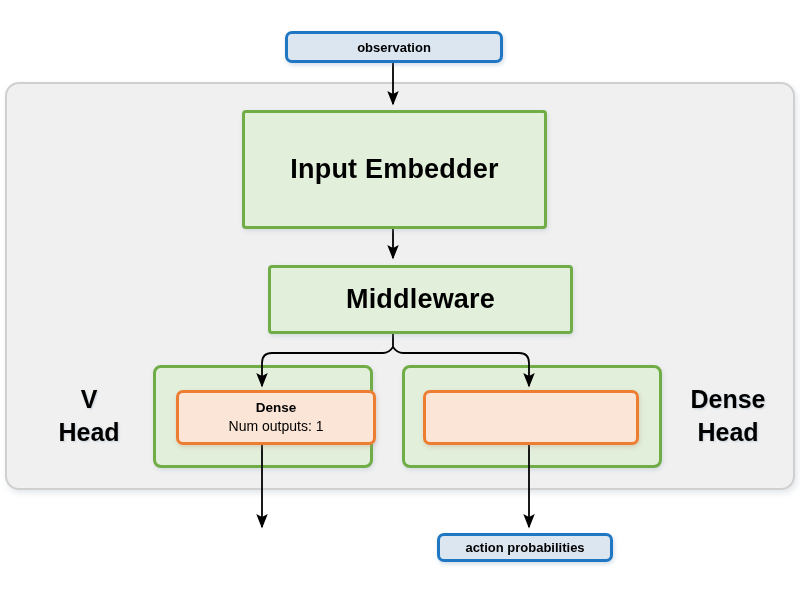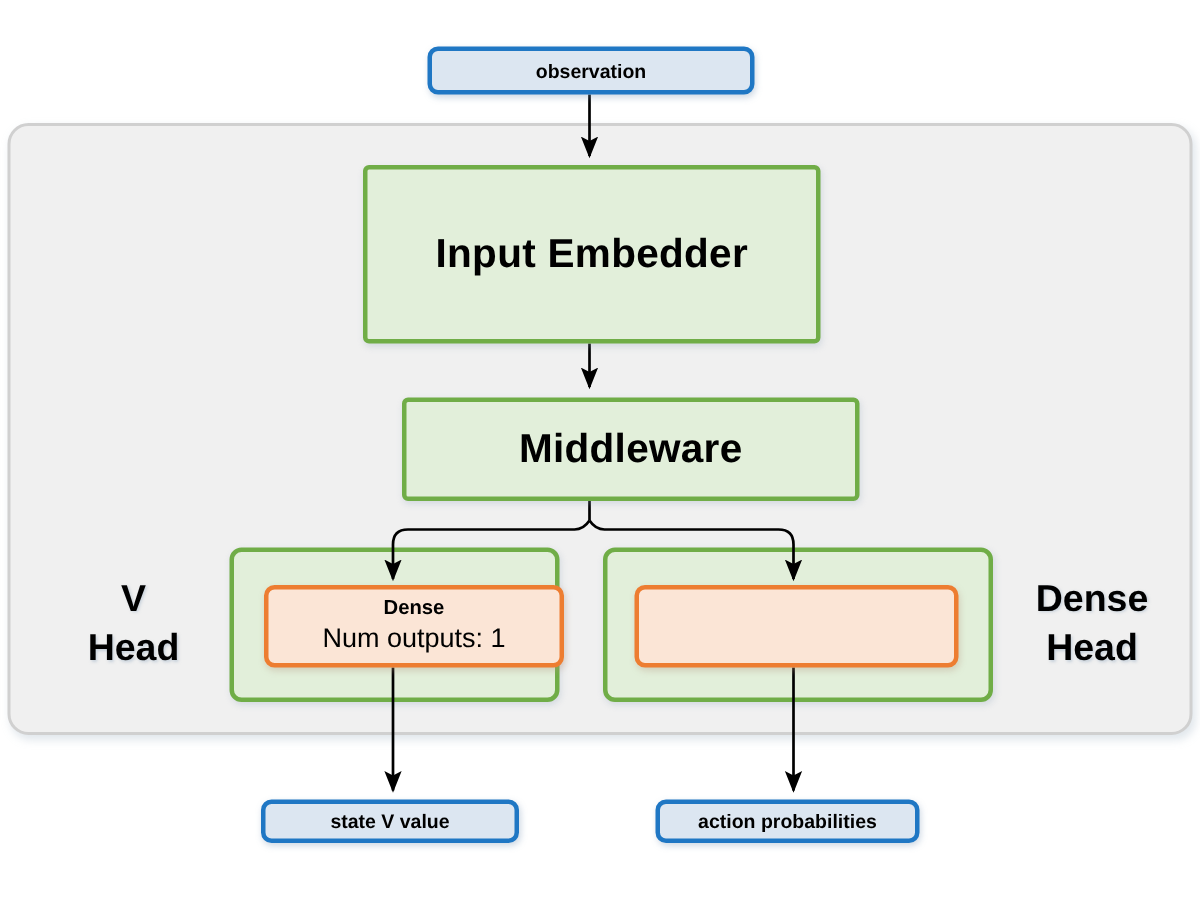--- a/index.html
+++ b/index.html
@@ -67,21 +67,21 @@
     border-radius: 7px;
     box-shadow: 1px 2px 4px rgba(180,150,130,0.35);
     padding: 2px 6px;
   }
   .orange-title {
     font-size: 13.5px;
     font-weight: bold;
     line-height: 1.25;
   }
   .orange-sub {
-    font-size: 18px;
+    font-size: 14px;
     font-weight: normal;
     line-height: 1.3;
   }
 
   
   #outer-container {
     position: absolute;
     left: 5px;
     top: 82px;
     width: 790px;
@@ -169,21 +169,18 @@
   </div>
 
   <div class="node orange-box" style="left:176px; top:390px; width:200px; height:55px;">
     <span class="orange-title">Dense</span>
     <span class="orange-sub">Num outputs: 1</span>
   </div>
 
   <div class="node orange-box" style="left:423px; top:390px; width:216px; height:55px;">
   </div>
 
-  <div class="node io-box" style="left:174px; top:533px; width:172px; height:29px;">
-    <span class="node-label">state V value</span>
-  </div>
 
   <div class="node io-box" style="left:437px; top:533px; width:176px; height:29px;">
     <span class="node-label">action probabilities</span>
   </div>
 
 </div>
 
 </body></html>

